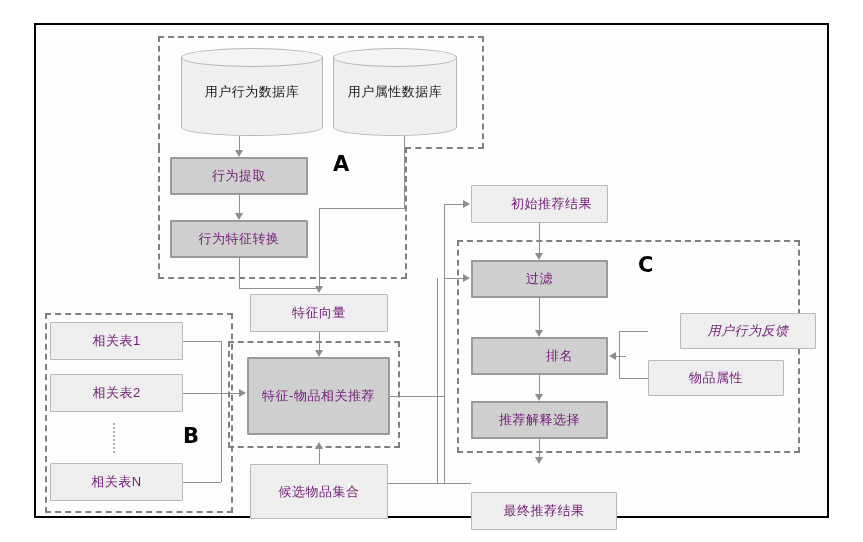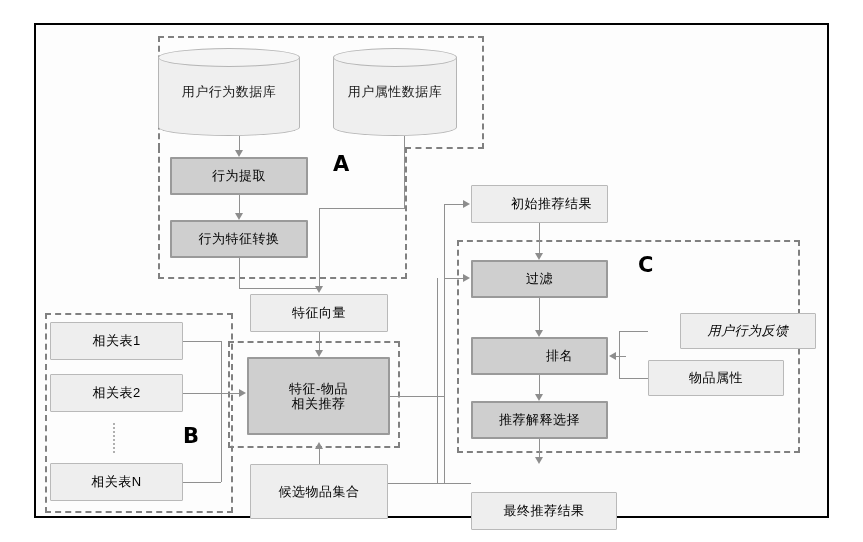--- a/index.html
+++ b/index.html
@@ -7,21 +7,21 @@
        font-family:"Liberation Sans","DejaVu Sans",sans-serif;}
   #canvas{position:relative;width:863px;height:542px;background:#fff;}
 
   
   .outer-frame{position:absolute;left:34px;top:23px;width:795px;height:495px;
     border:2px solid #000;box-sizing:border-box;background:#fdfdfd;}
 
   
   .node{position:absolute;box-sizing:border-box;display:flex;align-items:center;
     justify-content:center;text-align:center;line-height:1.18;
-    font-size:13px;color:#000000;letter-spacing:.5px;
+    font-size:13px;color:#701a75;letter-spacing:.5px;
     border:1px solid #b5b5b5;border-radius:1px;}
   .node.light{background:#eeeeee;border-color:#b9b9b9;}
   .node.dark{background:#cfcfcf;border:2px solid #9a9a9a;}
 
   
   .cyl{position:absolute;}
   .cyl .body{position:absolute;left:0;right:0;top:9px;bottom:0;
     background:#efefef;border:1px solid #b5b5b5;border-top:none;
     border-radius:0 0 50% 50%/0 0 11% 11%;box-sizing:border-box;}
   .cyl .top{position:absolute;left:0;right:0;top:0;height:19px;
@@ -66,39 +66,39 @@
   <div class="grouplabel" style="left:333px;top:152px;">A</div>
 
   <div class="dashed" style="left:45px;top:313px;width:188px;height:200px;"></div>
   <div class="grouplabel" style="left:183px;top:424px;">B</div>
 
   <div class="dashed" style="left:228px;top:341px;width:172px;height:107px;"></div>
 
   <div class="dashed" style="left:457px;top:240px;width:343px;height:213px;"></div>
   <div class="grouplabel" style="left:638px;top:253px;">C</div>
 
-  <div class="cyl" style="left:158px;top:48px;width:142px;height:88px;">
+  <div class="cyl" style="left:181px;top:48px;width:142px;height:88px;">
     <div class="body"></div>
     <div class="top"></div>
     <div class="lbl">用户行为数据库</div>
   </div>
 
   <div class="cyl" style="left:333px;top:48px;width:116px;height:88px;padding-left:8px;">
     <div class="body"></div>
     <div class="top"></div>
     <div class="lbl">用户属性数据库</div>
   </div>
 
   <div class="node dark" style="left:170px;top:157px;width:138px;height:38px;">行为提取</div>
 
   <div class="node light" style="left:250px;top:294px;width:138px;height:38px;">特征向量</div>
 
   <div class="node dark" style="left:170px;top:220px;width:138px;height:38px;">行为特征转换</div>
 
-  <div class="node dark" style="left:247px;top:357px;width:143px;height:78px;flex-direction:column;">
+  <div class="node dark" style="left:247px;top:357px;width:143px;height:78px;flex-direction:row;">
     <span>特征-物品</span>
     <span>相关推荐</span>
   </div>
 
   <div class="node light" style="left:250px;top:464px;width:138px;height:55px;">候选物品集合</div>
 
   <div class="node light" style="left:50px;top:322px;width:133px;height:38px;">相关表1</div>
 
   <div class="node light" style="left:50px;top:374px;width:133px;height:38px;">相关表2</div>
 

